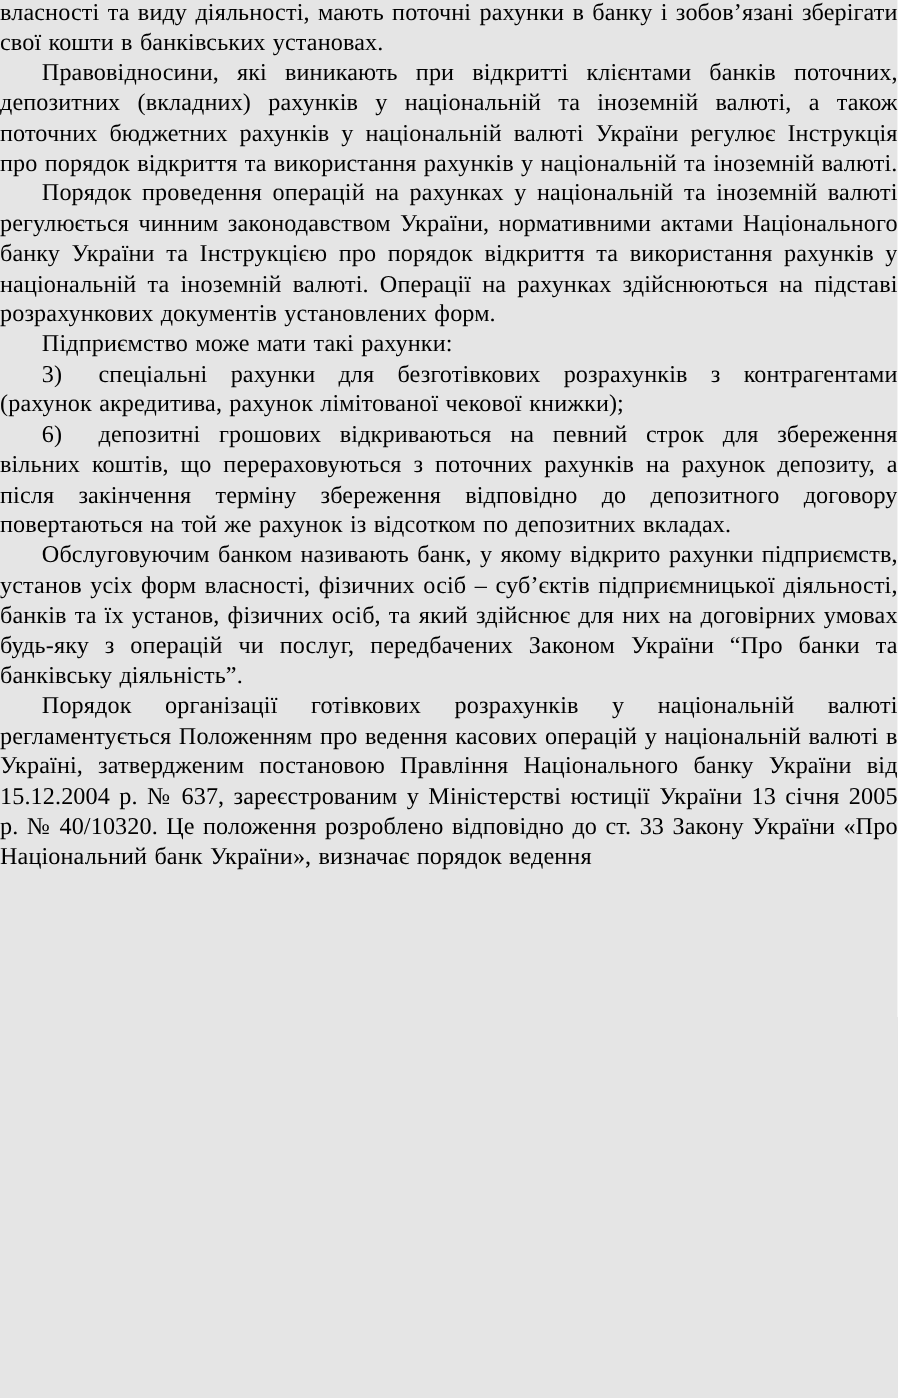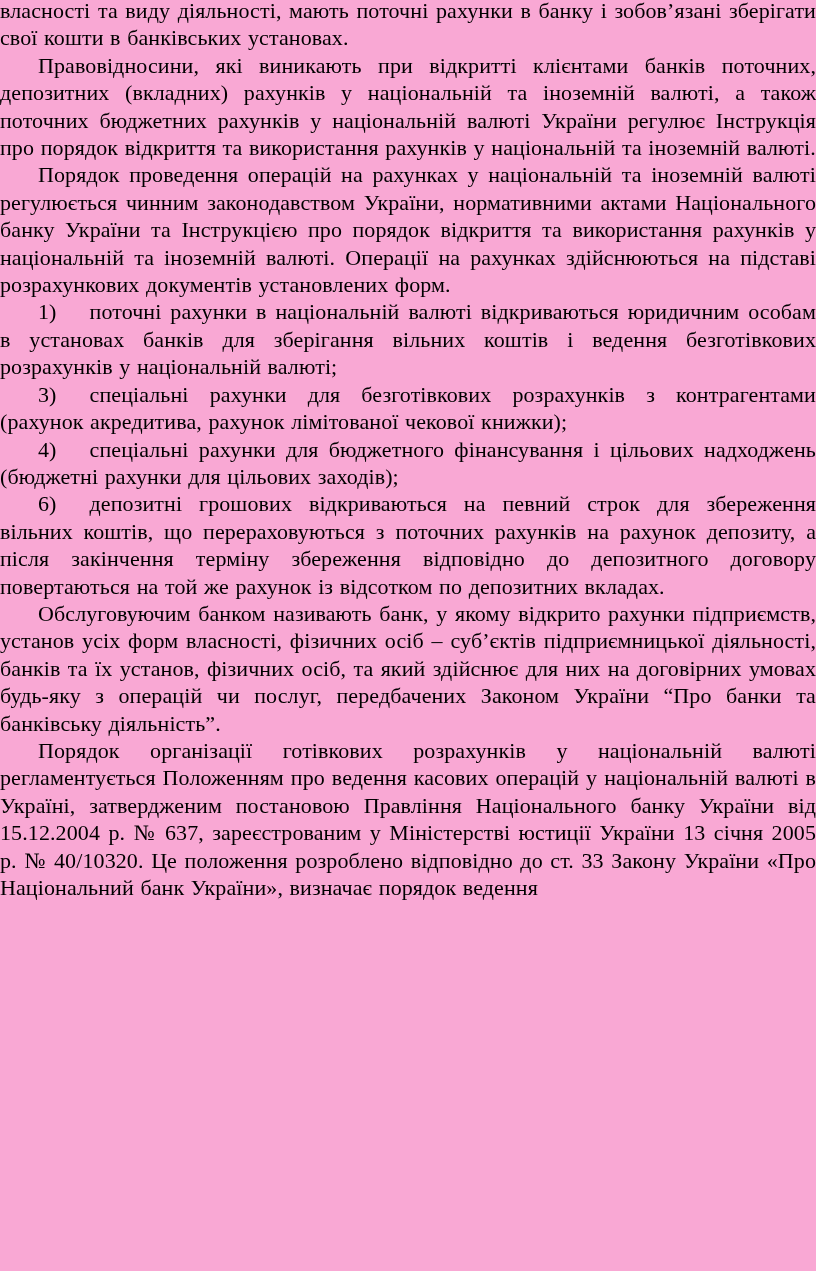--- a/index.html
+++ b/index.html
@@ -4,21 +4,21 @@
 <style>
   html, body {
     margin: 0;
     padding: 0;
     background: #ffffff;
   }
   .page {
     position: relative;
     width: 816px;
     height: 1271px;
-    background: #f9a8d4;
+    background: #e5e5e5;
     color: #000000;
     overflow: hidden;
   }
   .doc-text {
     position: absolute;
     top: -3px;
     left: 0;
     width: 816px;
   }
   .para {
@@ -45,20 +45,19 @@
   }
 </style>
 </head>
 <body>
 
 <div class="page">
   <div class="doc-text" id="doc-text">
       <p class="para continuation">власності та виду діяльності, мають поточні рахунки в банку і зобов’язані зберігати свої кошти в банківських установах.</p>
       <p class="para body">Правовідносини, які виникають при відкритті клієнтами банків поточних, депозитних (вкладних) рахунків у національній та іноземній валюті, а також поточних бюджетних рахунків у національній валюті України регулює Інструкція про порядок відкриття та використання рахунків у національній та іноземній валюті.</p>
       <p class="para body">Порядок проведення операцій на рахунках у національній та іноземній валюті регулюється чинним законодавством України, нормативними актами Національного банку України та Інструкцією про порядок відкриття та використання рахунків у національній та іноземній валюті. Операції на рахунках здійснюються на підставі розрахункових документів установлених форм.</p>
-      <p class="para list-item"><span class="num">1)</span><span class="numgap"></span><span>поточні рахунки в національній валюті відкриваються юридичним особам в установах банків для зберігання вільних коштів і ведення безготівкових розрахунків у національній валюті;</span></p>
+      <p class="para body">Підприємство може мати такі рахунки:</p>
       <p class="para list-item"><span class="num">3)</span><span class="numgap"></span><span>спеціальні рахунки для безготівкових розрахунків з контрагентами (рахунок акредитива, рахунок лімітованої чекової книжки);</span></p>
-      <p class="para list-item"><span class="num">4)</span><span class="numgap"></span><span>спеціальні рахунки для бюджетного фінансування і цільових надходжень (бюджетні рахунки для цільових заходів);</span></p>
       <p class="para list-item"><span class="num">6)</span><span class="numgap"></span><span>депозитні грошових відкриваються на певний строк для збереження вільних коштів, що перераховуються з поточних рахунків на рахунок депозиту, а після закінчення терміну збереження відповідно до депозитного договору повертаються на той же рахунок із відсотком по депозитних вкладах.</span></p>
       <p class="para body">Обслуговуючим банком називають банк, у якому відкрито рахунки підприємств, установ усіх форм власності, фізичних осіб – суб’єктів підприємницької діяльності, банків та їх установ, фізичних осіб, та який здійснює для них на договірних умовах будь-яку з операцій чи послуг, передбачених Законом України “Про банки та банківську діяльність”.</p>
       <p class="para body">Порядок організації готівкових розрахунків у національній валюті регламентується Положенням про ведення касових операцій у національній валюті в Україні, затвердженим постановою Правління Національного банку України від 15.12.2004 р. № 637, зареєстрованим у Міністерстві юстиції України 13 січня 2005 р. № 40/10320. Це положення розроблено відповідно до ст. 33 Закону України «Про Національний банк України», визначає порядок ведення</p>
     </div>
 </div>
 
 </body></html>

